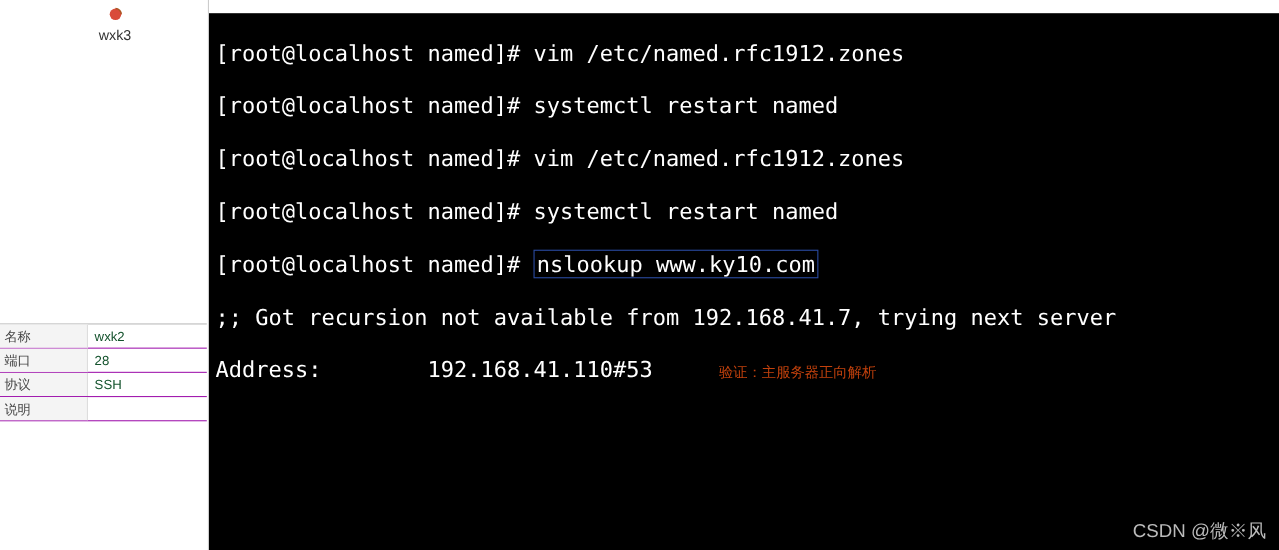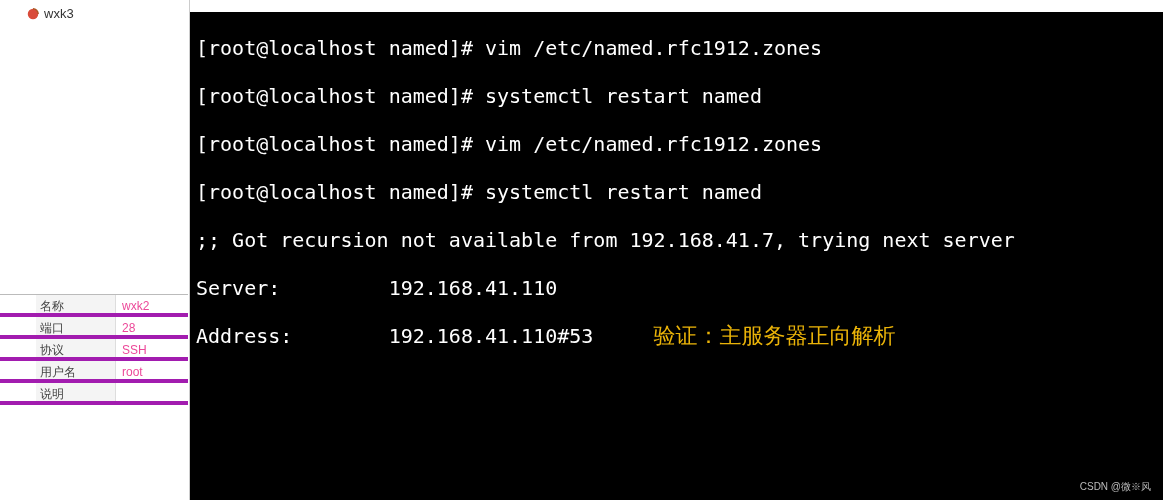--- a/index.html
+++ b/index.html
@@ -1,30 +1,30 @@
 <!DOCTYPE html>
 <html><head>
 <meta charset="utf-8">
 <style>
   * { margin: 0; padding: 0; box-sizing: border-box; }
   body { width: 1163px; height: 500px; font-family: "Microsoft YaHei", sans-serif; background: #fff; overflow: hidden; position: relative; }
   .left-pane { position: absolute; left: 0; top: 0; width: 190px; height: 500px; background: #fff; border-right: 1px solid #ccc; }
   .tree { padding: 4px 6px; font-size: 13px; color: #333; }
-  .tree-item { display: flex; align-items: center; gap: 4px; padding: 2px 0 2px 20px; }
+  .tree-item { display: flex; align-items: center; gap: 4px; padding: 2px 0 2px 20px; flex-direction: column; }
   .tree-icon { width: 14px; height: 14px; display: inline-block; }
   .tree-icon svg { width: 14px; height: 14px; }
   .props { position: absolute; left: 0; top: 294px; width: 188px; border-top: 1px solid #bbb; font-size: 12px; }
-  .props-row { display: flex; border-bottom: 4px solid #a21caf; height: 22px; line-height: 22px; padding-left: 36px; }
+  .props-row { display: flex; border-bottom: 1px solid #a21caf; height: 22px; line-height: 22px; }
   .props-label { width: 80px; padding-left: 4px; color: #444; border-right: 1px solid #ddd; background: #f4f4f4; }
-  .props-value { flex: 1; padding-left: 6px; color: #ec4899; overflow: hidden; text-overflow: ellipsis; white-space: nowrap; }
+  .props-value { flex: 1; padding-left: 6px; color: #14532d; overflow: hidden; text-overflow: ellipsis; white-space: nowrap; }
   .terminal { position: absolute; left: 190px; top: 12px; width: 973px; height: 500px; background: #000; color: #fff; font-family: "Consolas","Menlo","Monaco",monospace; font-size: 20px; line-height: 24px; padding: 0 6px; white-space: pre; }
   .tline { display: block; height: 24px; }
   .box { border: 1px solid #2a4aa0; padding: 0 2px; }
-  .note { color: #eab308; font-size: 22px; }
-  .watermark { position: absolute; right: 12px; bottom: 6px; font-size: 10px; color: #bbb; font-family: sans-serif; }
+  .note { color: #c2410c; font-size: 13px; }
+  .watermark { position: absolute; right: 12px; bottom: 6px; font-size: 17px; color: #bbb; font-family: sans-serif; }
 </style>
 </head>
 <body>
 
 <div class="left-pane">
   <div class="tree">
     <div class="tree-item">
       <span class="tree-icon">
         <svg viewBox="0 0 16 16">
             <circle cx="8" cy="8" r="6" fill="#d94b3a"></circle>
@@ -42,37 +42,33 @@
     </div>
     <div class="props-row">
       <div class="props-label">端口</div>
       <div class="props-value">28</div>
     </div>
     <div class="props-row">
       <div class="props-label">协议</div>
       <div class="props-value">SSH</div>
     </div>
     <div class="props-row">
-      <div class="props-label">用户名</div>
-      <div class="props-value">root</div>
-    </div>
-    <div class="props-row">
       <div class="props-label">说明</div>
       <div class="props-value"></div>
     </div>
   </div>
 </div>
 
 <div class="terminal">
 <span class="tline"><span>[root@localhost named]# </span><span>vim /etc/named.rfc1912.zones</span></span>
 <span class="tline"><span>[root@localhost named]# </span><span>systemctl restart named</span></span>
 <span class="tline"><span>[root@localhost named]# </span><span>vim /etc/named.rfc1912.zones</span></span>
 <span class="tline"><span>[root@localhost named]# </span><span>systemctl restart named</span></span>
+<span class="tline"><span>[root@localhost named]# </span><span class="box">nslookup www.ky10.com</span></span>
 <span class="tline">;; Got recursion not available from 192.168.41.7, trying next server</span>
-<span class="tline">Server:         192.168.41.110</span>
 <span class="tline"><span>Address:        192.168.41.110#53</span>     <span class="note">验证：主服务器正向解析</span></span>
 <span class="tline"> </span>
 
 
 
 
 
 
 
 

